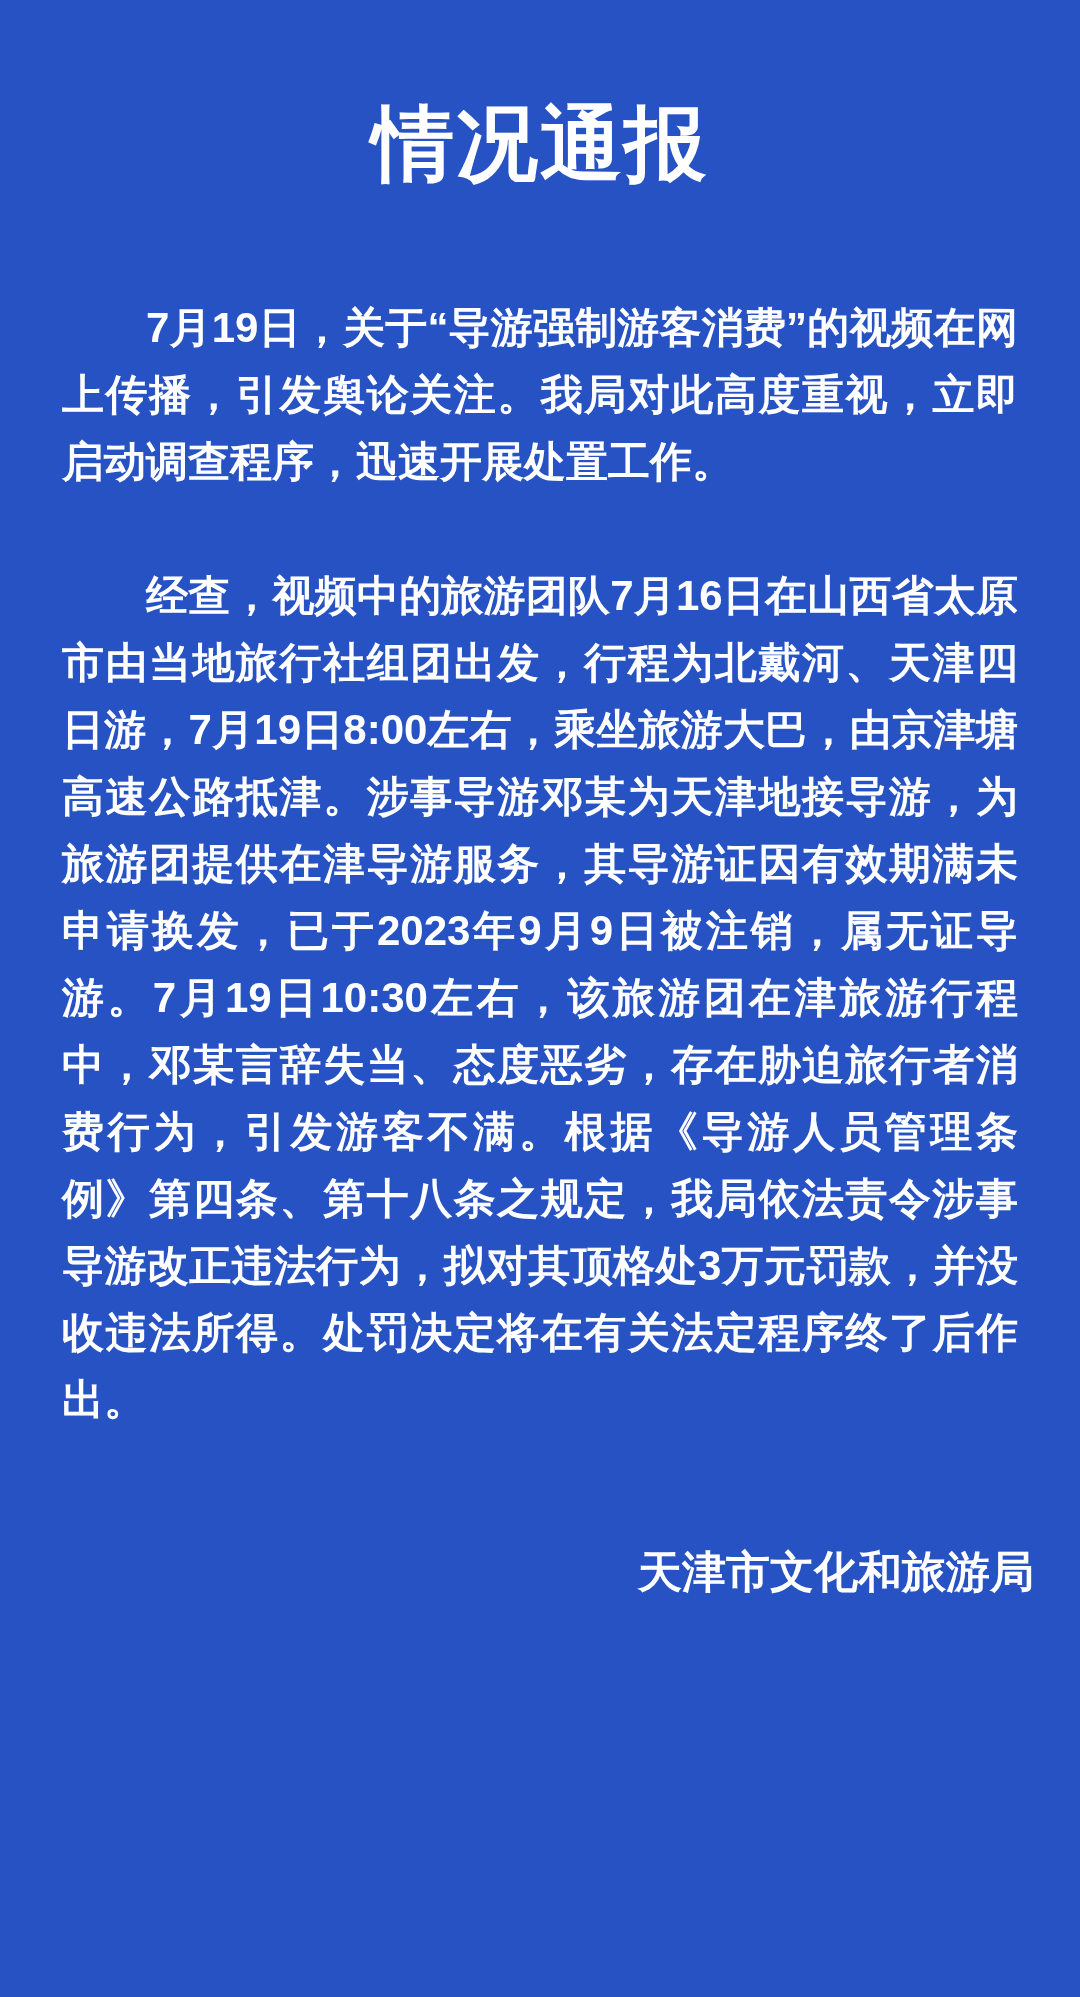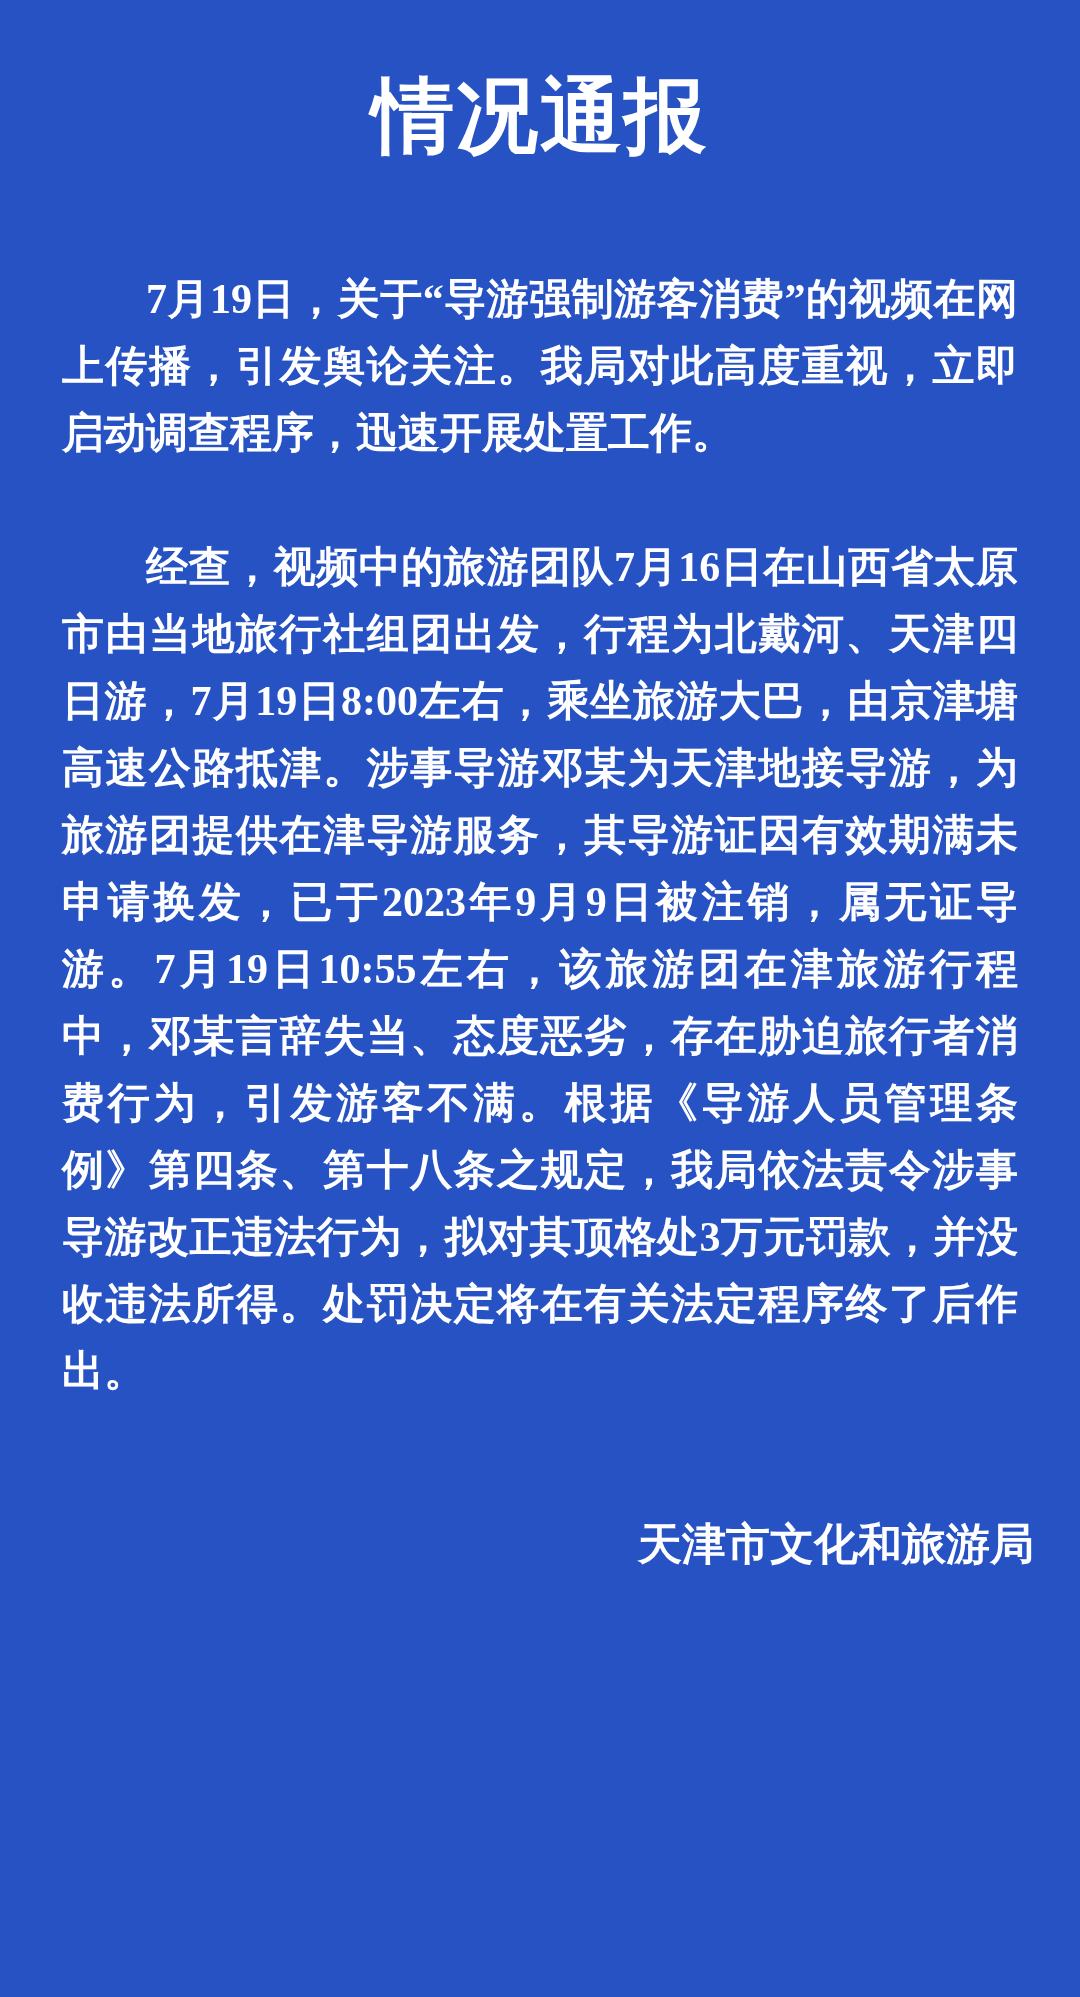--- a/index.html
+++ b/index.html
@@ -10,34 +10,33 @@
     width: 1080px;
     height: 1997px;
     background: #2652c3;
     overflow: hidden;
     font-family: "Liberation Sans", sans-serif;
   }
   .page {
     box-sizing: border-box;
     width: 1080px;
     height: 1997px;
-    padding: 64px 62px 0 62px;
+    padding: 92px 62px 0 62px;
   }
   .title {
     margin: 0;
     text-align: center;
     color: #ffffff;
     font-size: 82px;
     line-height: 104px;
     font-weight: 700;
     letter-spacing: 2px;
   }
   .content {
     margin-top: 98px;
-    font-family: Liberation Serif, serif;
   }
   .para {
     margin: 0 0 67px 0;
     color: #ffffff;
     font-size: 42px;
     line-height: 67px;
     font-weight: 700;
     text-align: justify;
     text-justify: inter-ideograph;
     text-indent: 2em;
@@ -57,20 +56,20 @@
   }
 </style>
 </head>
 <body>
 
 <div class="page">
   <h1 class="title">情况通报</h1>
 
   <div class="content">
     <p class="para">7月19日，关于“导游强制游客消费”的视频在网上传播，引发舆论关注。我局对此高度重视，立即启动调查程序，迅速开展处置工作。</p>
-    <p class="para">经查，视频中的旅游团队7月16日在山西省太原市由当地旅行社组团出发，行程为北戴河、天津四日游，7月19日8:00左右，乘坐旅游大巴，由京津塘高速公路抵津。涉事导游邓某为天津地接导游，为旅游团提供在津导游服务，其导游证因有效期满未申请换发，已于2023年9月9日被注销，属无证导游。7月19日10:55左右，该旅游团在津旅游行程中，邓某言辞失当、态度恶劣，存在胁迫旅行者消费行为，引发游客不满。根据《导游人员管理条例》第四条、第十八条之规定，我局依法责令涉事导游改正违法行为，拟对其顶格处3万元罚款，并没收违法所得。处罚决定将在有关法定程序终了后作出。</p>
+    <p class="para">经查，视频中的旅游团队7月16日在山西省太原市由当地旅行社组团出发，行程为北戴河、天津四日游，7月19日8:00左右，乘坐旅游大巴，由京津塘高速公路抵津。涉事导游邓某为天津地接导游，为旅游团提供在津导游服务，其导游证因有效期满未申请换发，已于2023年9月9日被注销，属无证导游。7月19日10:30左右，该旅游团在津旅游行程中，邓某言辞失当、态度恶劣，存在胁迫旅行者消费行为，引发游客不满。根据《导游人员管理条例》第四条、第十八条之规定，我局依法责令涉事导游改正违法行为，拟对其顶格处3万元罚款，并没收违法所得。处罚决定将在有关法定程序终了后作出。</p>
   </div>
 
   <div class="signature">
     <div>天津市文化和旅游局</div>
 
   </div>
 </div>
 
 </body></html>

